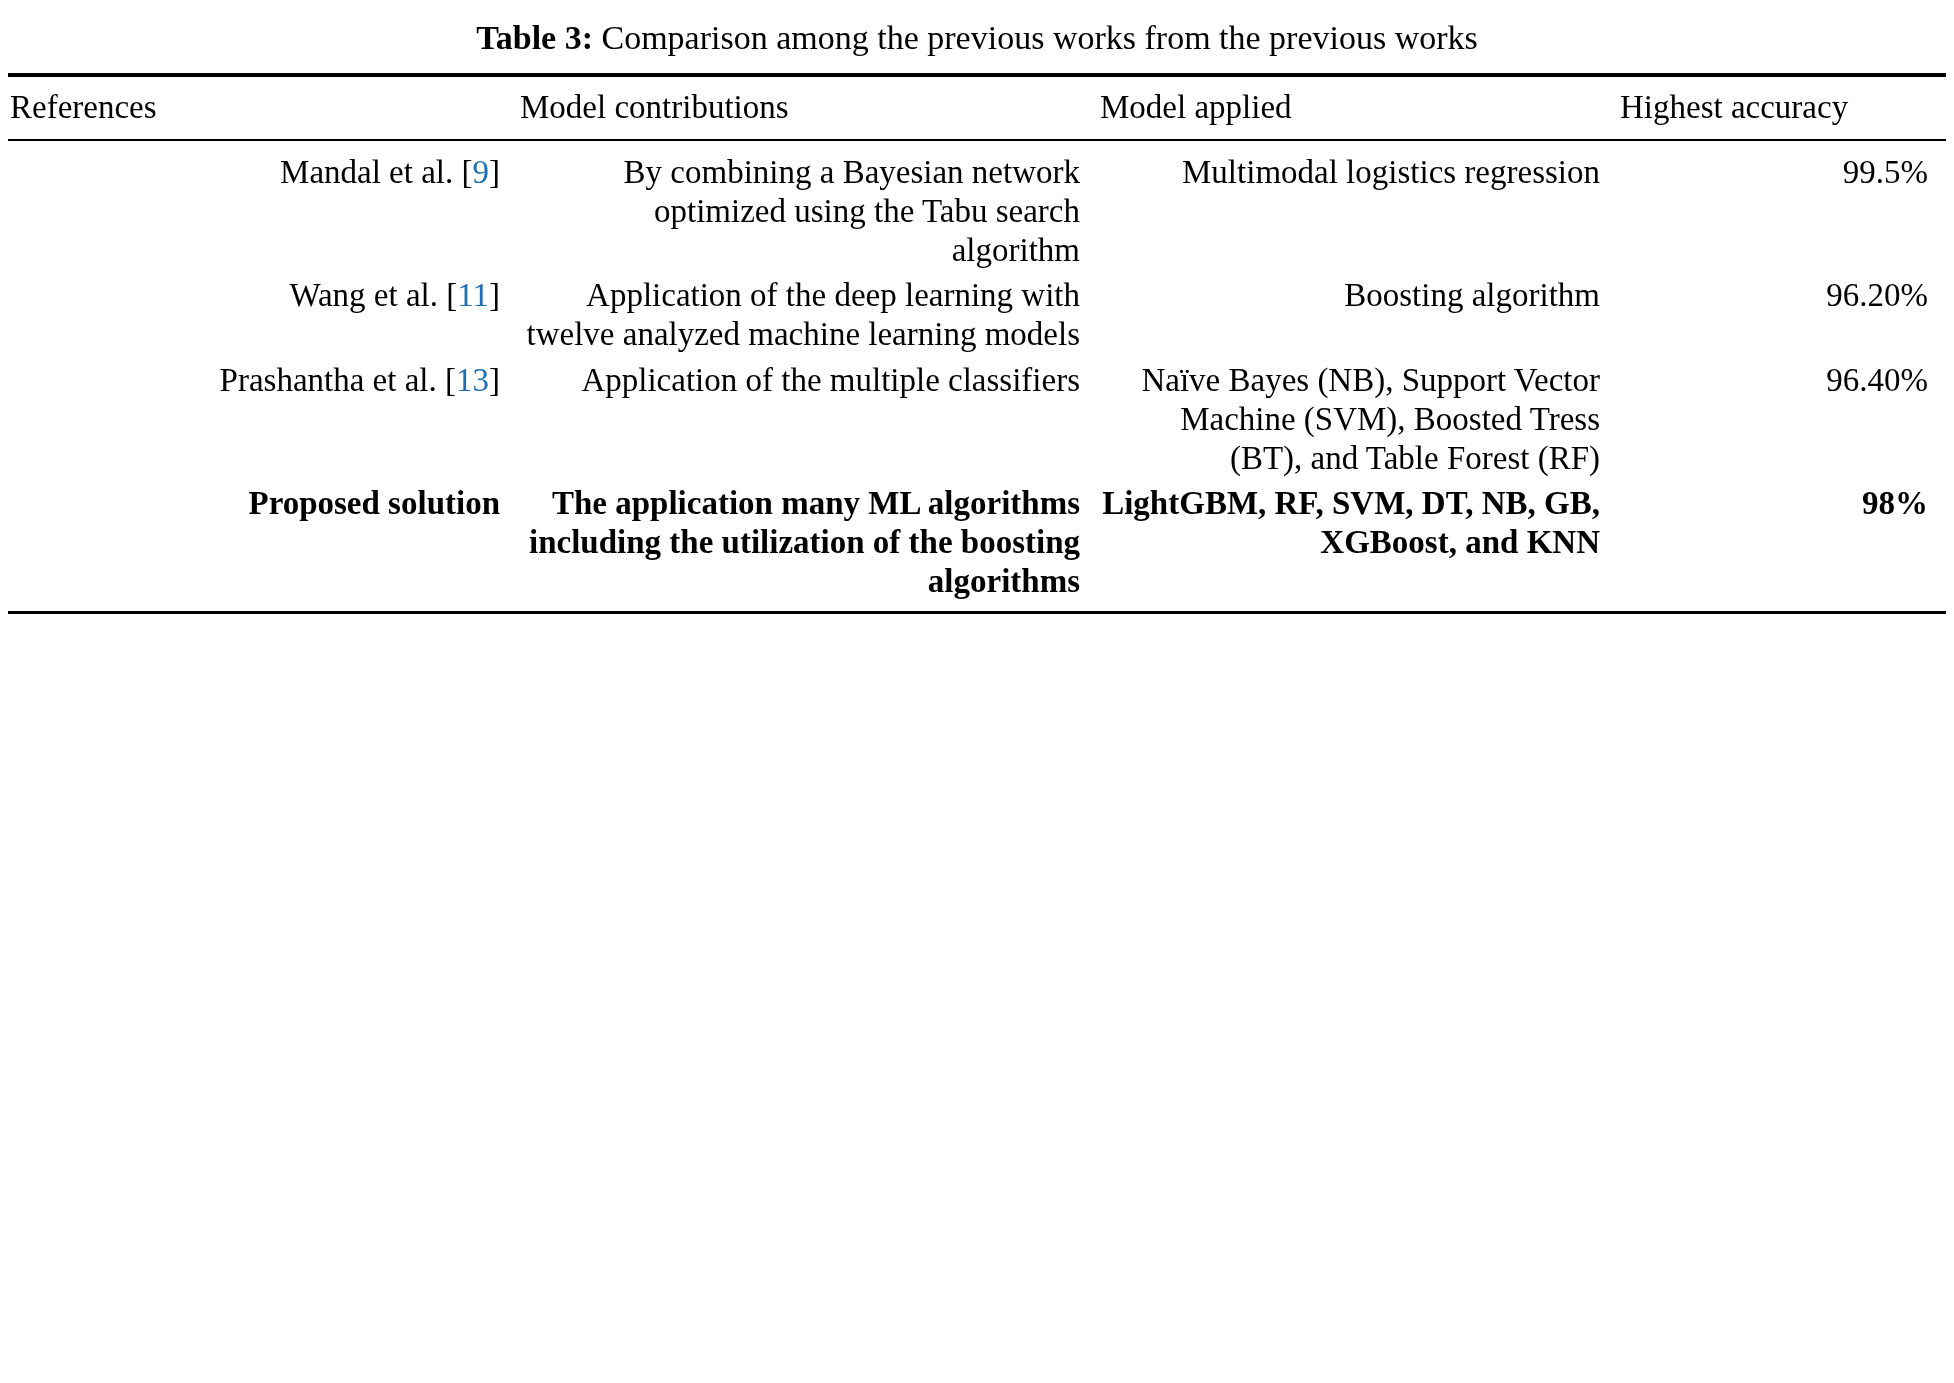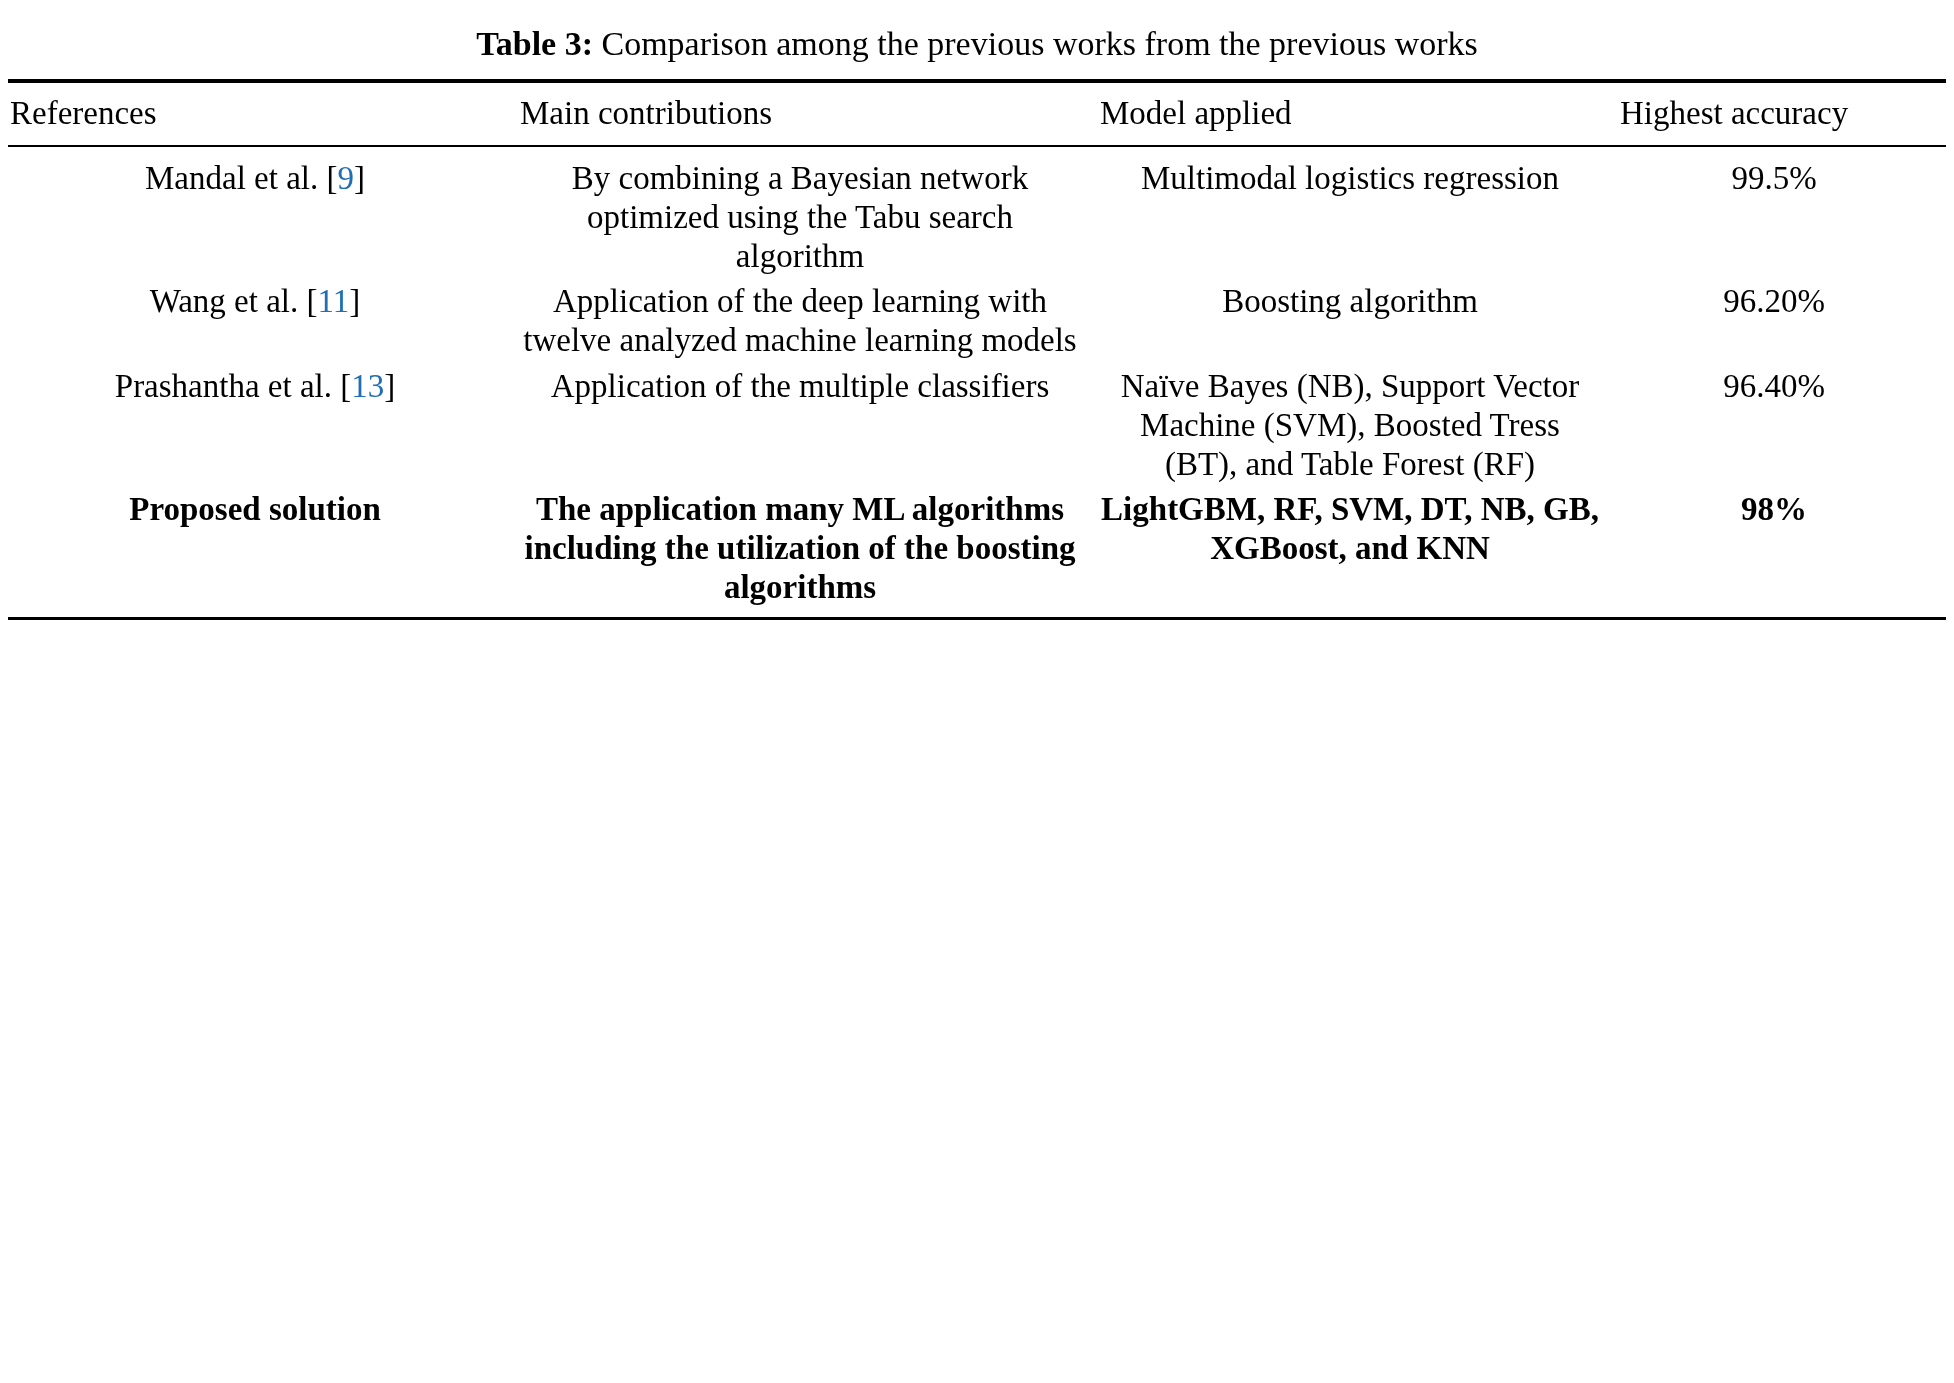--- a/index.html
+++ b/index.html
@@ -18,21 +18,21 @@
     width: 1954px;
     height: 1383px;
     box-sizing: border-box;
     padding: 0 8px;
     position: relative;
   }
   .caption {
     text-align: center;
     font-size: 34px;
     line-height: 1.2;
-    padding-top: 24px;
+    padding-top: 18px;
     padding-bottom: 14px;
     white-space: nowrap;
   }
   .caption .cap-label {
     font-weight: bold;
   }
   .caption .cap-text {
     font-weight: normal;
   }
   table.tbl {
@@ -57,21 +57,21 @@
   }
   thead th {
     text-align: left;
     font-weight: normal;
     font-size: 33px;
     padding: 10px 6px 12px 2px;
     vertical-align: top;
     line-height: 1.22;
   }
   tbody td {
-    text-align: center;
+    text-align: right;
     vertical-align: top;
     padding: 3px 18px 3px 2px;
     line-height: 1.185;
     font-size: 33px;
   }
   tbody tr.bold-row td {
     font-weight: bold;
   }
   .ref-num {
     color: #1f6fb2;
@@ -100,21 +100,21 @@
   <table class="tbl">
     <colgroup>
       <col class="c-ref">
       <col class="c-main">
       <col class="c-model">
       <col class="c-acc">
     </colgroup>
     <thead>
       <tr class="hdr-row-top">
         <th class="rule-top">References</th>
-        <th class="rule-top">Main contributions</th>
+        <th class="rule-top">Model contributions</th>
         <th class="rule-top">Model applied</th>
         <th class="rule-top">Highest accuracy</th>
       </tr>
     </thead>
     <tbody id="tbody">
         <tr class="body-first">
           <td class="rule-mid"><span>Mandal et al. [</span><span class="ref-num">9</span><span>]</span></td>
           <td class="rule-mid">By combining a Bayesian network optimized using the Tabu search algorithm</td>
           <td class="rule-mid">Multimodal logistics regression</td>
           <td class="rule-mid">99.5%</td>

